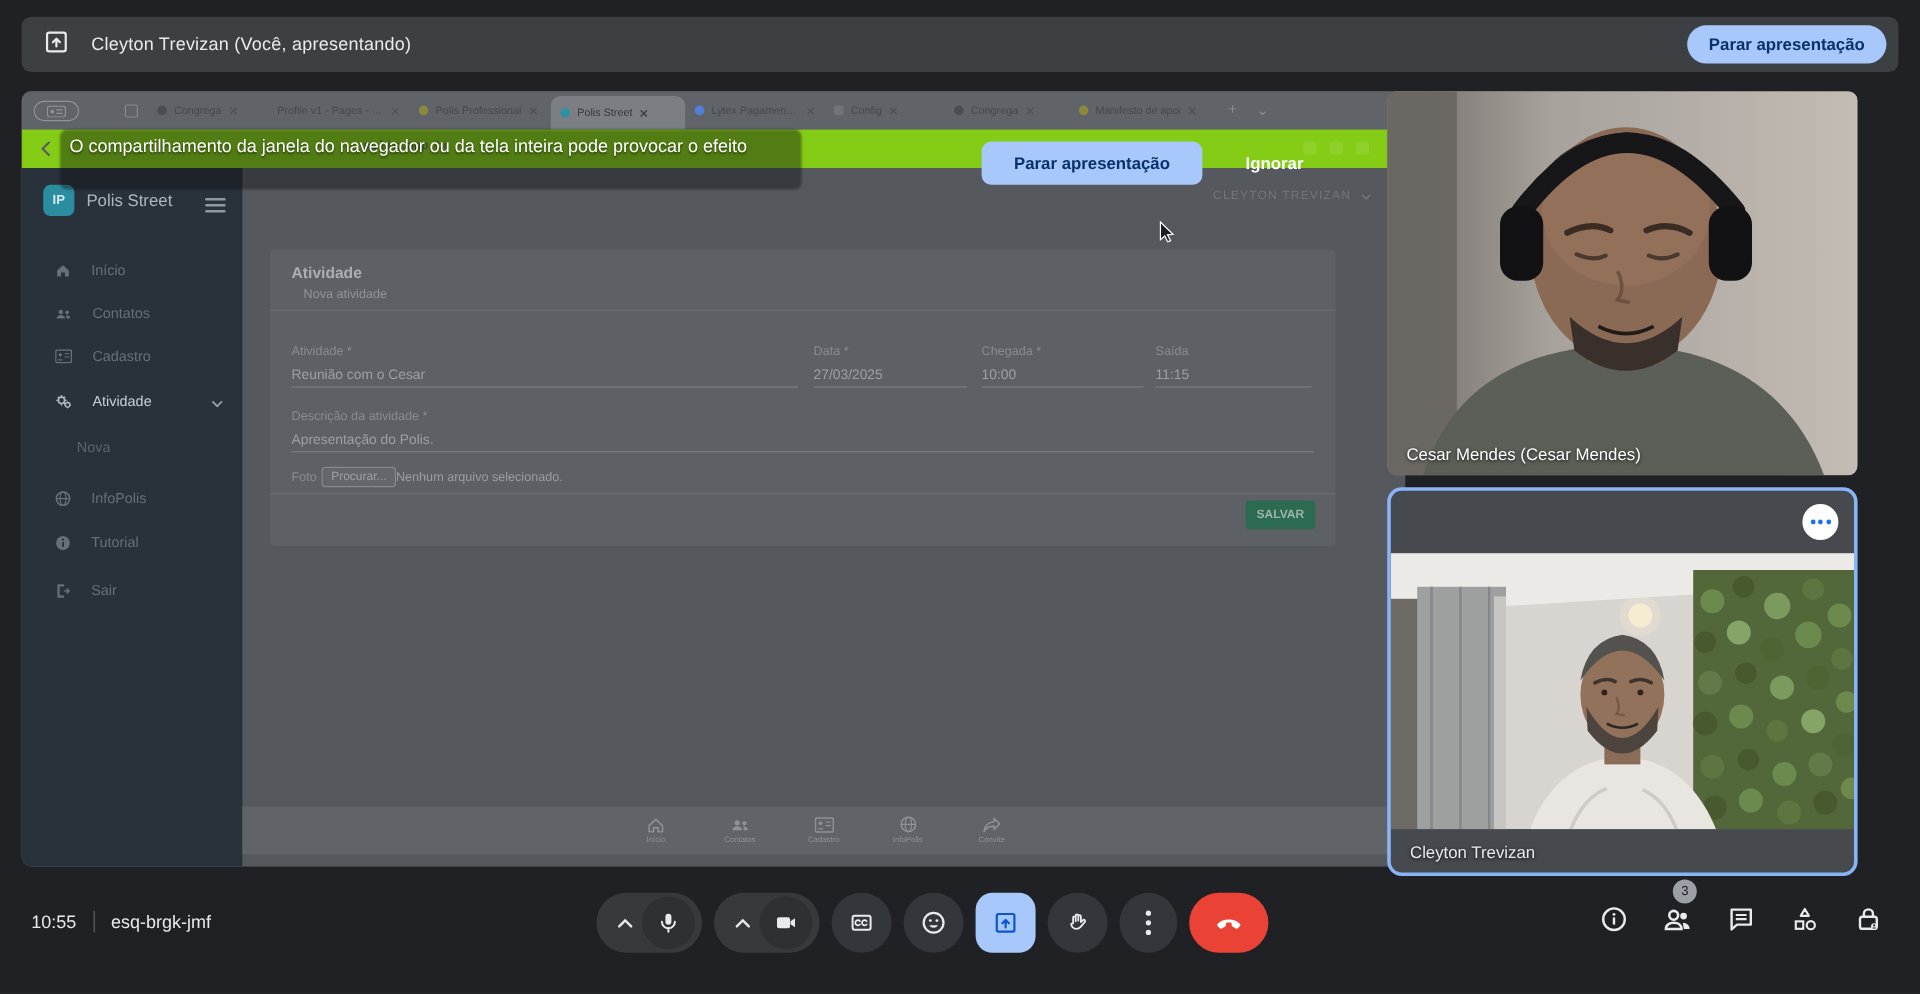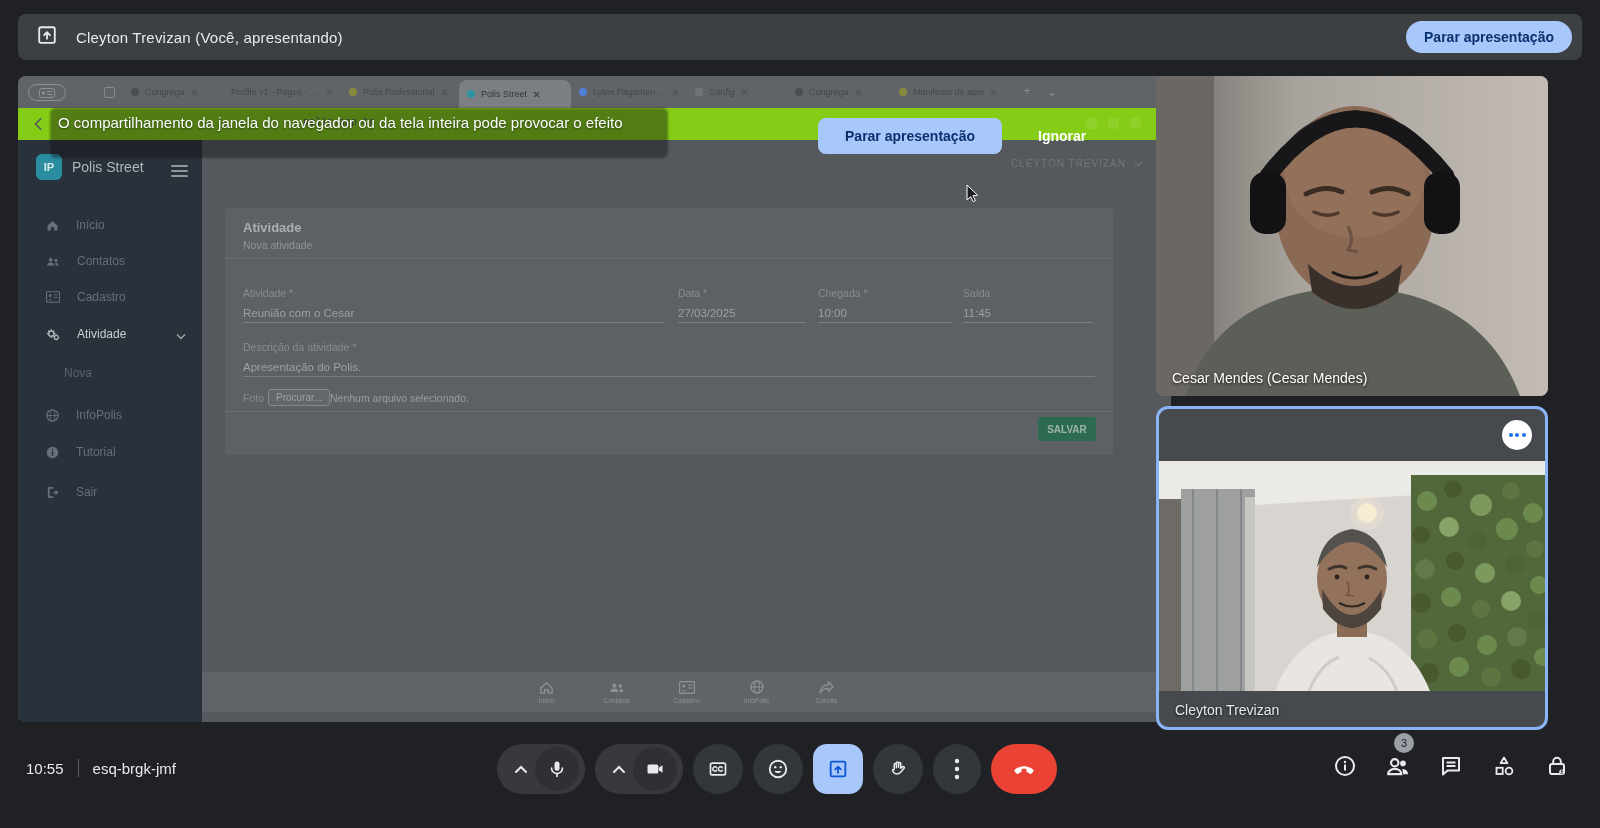--- a/index.html
+++ b/index.html
@@ -46,21 +46,21 @@
   .side-item { position:absolute; left:0; width:100%; height:24px; display:flex; align-items:center;
                padding-left:28px; gap:17px; color:#66707a; font-size:12px; }
   .side-item.sub { padding-left:46px; color:#5a636d; }
   .side-item.sel { color:#c7ced6; }
   .side-chev { position:absolute; right:16px; top:7px; }
   .appmain { position:absolute; left:184px; right:0; top:0; bottom:0; }
   .usermenu { position:absolute; right:28px; top:18px; color:#70767c; font-size:10px; letter-spacing:1px;
               display:flex; align-items:center; gap:8px; }
   .card { position:absolute; left:23px; top:68px; width:888px; height:247px; background:#5d6165; border-radius:4px; }
   .card-title { position:absolute; left:18px; top:12px; font-size:13px; font-weight:bold; color:#a9afb4; }
-  .card-sub { position:absolute; left:18px; top:31px; font-size:10.5px; color:#8f959a; }
+  .card-sub { position:absolute; left:28px; top:31px; font-size:10.5px; color:#8f959a; }
   .hr1 { position:absolute; left:0; right:0; top:50px; border-top:1px solid #6a6e72; }
   .hr2 { position:absolute; left:0; right:0; top:203px; border-top:1px solid #6a6e72; }
   .flabel { position:absolute; font-size:10.5px; color:#868c91; }
   .fvalue { position:absolute; font-size:11.5px; color:#9aa0a5; }
   .fline { position:absolute; border-bottom:1px solid #7a7e82; height:0; }
   .file-btn { position:absolute; left:43px; top:181px; border:1px solid #85898d; border-radius:3px;
               background:#63676b; color:#9aa0a5; font-size:10px; padding:2px 7px; font-family:inherit; }
   .file-note { position:absolute; left:105px; top:184px; font-size:10.5px; color:#989ea3; }
   .save-btn { position:absolute; right:17px; bottom:14px; width:58px; height:24px; background:#2c6b52;
               color:#9cb3a7; font-size:10px; font-weight:bold; border:none; border-radius:3px; font-family:inherit; }
@@ -307,21 +307,21 @@
 
           <span class="flabel" style="left:453px; top:79px">Data *</span>
           <span class="fvalue" style="left:453px; top:99px">27/03/2025</span>
           <span class="fline" style="left:453px; top:114px; width:128px"></span>
 
           <span class="flabel" style="left:593px; top:79px">Chegada *</span>
           <span class="fvalue" style="left:593px; top:99px">10:00</span>
           <span class="fline" style="left:593px; top:114px; width:135px"></span>
 
           <span class="flabel" style="left:738px; top:79px">Saída</span>
-          <span class="fvalue" style="left:738px; top:99px">11:45</span>
+          <span class="fvalue" style="left:738px; top:99px">11:15</span>
           <span class="fline" style="left:738px; top:114px; width:130px"></span>
 
           <span class="flabel" style="left:18px; top:133px">Descrição da atividade *</span>
           <span class="fvalue" style="left:18px; top:153px">Apresentação do Polis.</span>
           <span class="fline" style="left:18px; top:168px; width:852px"></span>
 
           <span class="flabel" style="left:18px; top:184px">Foto</span>
           <button class="file-btn">Procurar...</button>
           <span class="file-note">Nenhum arquivo selecionado.</span>
 

